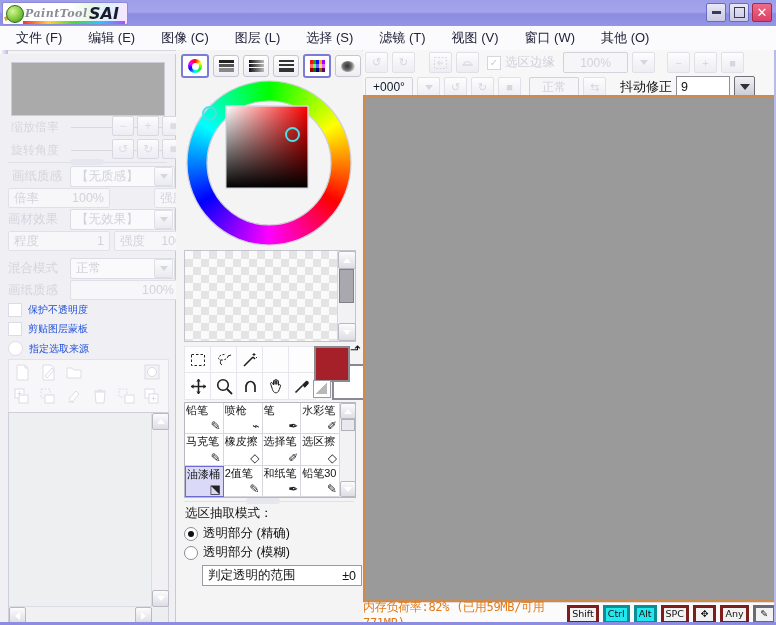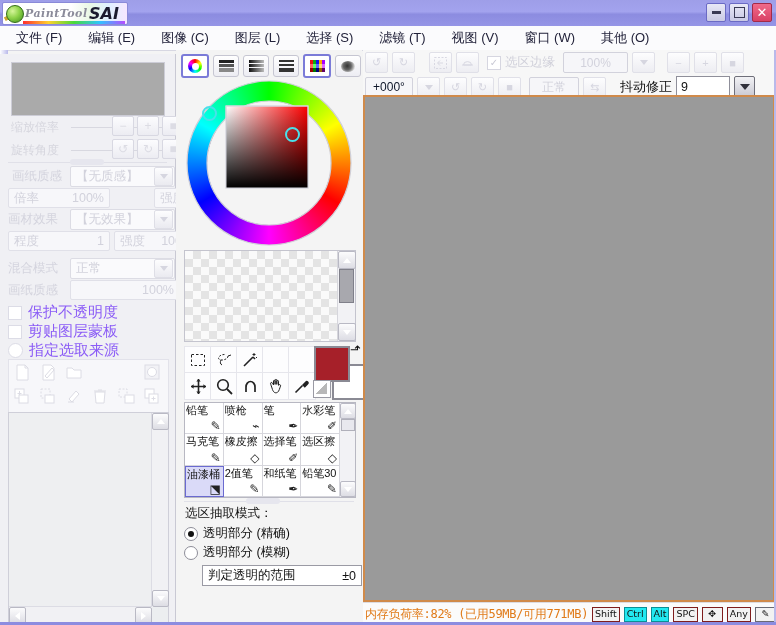--- a/index.html
+++ b/index.html
@@ -79,21 +79,21 @@
   .row{position:absolute;left:8px;display:flex;align-items:center;gap:4px;}
   .lbl-g{color:#d4d4de;font-size:12.5px;}
   .combo{height:19px;border:1px solid #dcdce4;background:#fafafc;border-radius:2px;
     display:flex;align-items:center;justify-content:space-between;padding:0 0 0 5px;color:#d2d2dc;font-size:12.5px;}
   .combo .arw{width:17px;height:17px;margin:0 1px;border:1px solid #dedee6;border-radius:2px;
     background:linear-gradient(to bottom,#fdfdfe,#eaeaf0);display:flex;align-items:center;justify-content:center;}
   .arw-tri{width:0;height:0;border-left:4px solid transparent;border-right:4px solid transparent;border-top:5px solid #d6d6e0;}
   .numfld{height:18px;border:1px solid #e0e0e8;background:#f7f7fa;border-radius:2px;
     display:flex;align-items:center;justify-content:space-between;padding:0 5px;color:#d2d2dc;font-size:12.5px;}
 
-  .chkrow{position:absolute;left:8px;display:flex;align-items:center;gap:6px;color:#8b5cf6;font-size:15px;}
+  .chkrow{position:absolute;left:8px;display:flex;align-items:center;gap:6px;color:#1d4ed8;font-size:10px;}
   .chkbox{width:12px;height:12px;border:1.5px solid #dcdce6;background:#fff;}
   .radio-o{width:13px;height:13px;border:1.5px solid #dcdce6;border-radius:50%;background:#fff;}
 
   .icongrid{position:absolute;left:8px;width:159px;border:1px solid #e2e2ea;background:#f7f7fa;}
   .icongrid .ig{display:flex;}
   .icongrid .igc{width:26px;height:24px;display:flex;align-items:center;justify-content:center;}
 
   .layerlist{position:absolute;left:8px;width:159px;border:1px solid #cfcfd9;background:#eceef0;}
   .ll-inner{position:absolute;left:0;top:0;right:16px;bottom:16px;background:#eeeff1;}
   .vscroll{position:absolute;right:0;top:0;width:16px;bottom:16px;background:#f1f1f4;border-left:1px solid #dcdce4;}
@@ -185,21 +185,21 @@
   .jf-arw{width:19px;height:20px;border:1px solid #6f6f7a;border-radius:2px;
      background:linear-gradient(to bottom,#f2f2f5,#c8c8d2);display:flex;align-items:center;justify-content:center;}
   .jf-arw i{width:0;height:0;border-left:5px solid transparent;border-right:5px solid transparent;border-top:6px solid #30303a;}
 
   .canvas{position:absolute;left:0px;top:45px;width:408px;height:503px;
      border:2px solid #d08a4a;background:#9a9a9a;}
 
   .statusbar{position:absolute;left:0;bottom:0;width:413px;height:22px;background:#fbfbfb;
      border-top:1px solid #dcdce2;display:flex;align-items:center;justify-content:flex-end;padding-right:4px;gap:4px;}
   .mem{color:#e07a18;font-size:12px;font-family:"DejaVu Sans Mono",monospace;letter-spacing:-.3px;}
-  .keybadge{font-size:9.5px;font-family:"DejaVu Sans",sans-serif;border:1px solid #7f1d1d;
+  .keybadge{font-size:9.5px;font-family:"DejaVu Sans",sans-serif;border:3px solid #7f1d1d;
      padding:0 2px;height:13px;line-height:12px;background:#f2f2f2;color:#111;}
   .keybadge.on{background:#23e8f0;border-color:#0a8f96;}
   .keybadge.pad{display:flex;align-items:center;justify-content:center;width:15px;}
   .keybadge.pen{display:flex;align-items:center;justify-content:center;width:15px;border-color:#6a6a74;}
 
   .rightedge{position:absolute;right:0;top:50px;width:2px;height:575px;background:#b9b9ea;}
   .bottomedge{position:absolute;left:0;bottom:0;width:776px;height:3px;background:#8c8ce0;}
 </style>
 </head>
 <body>

